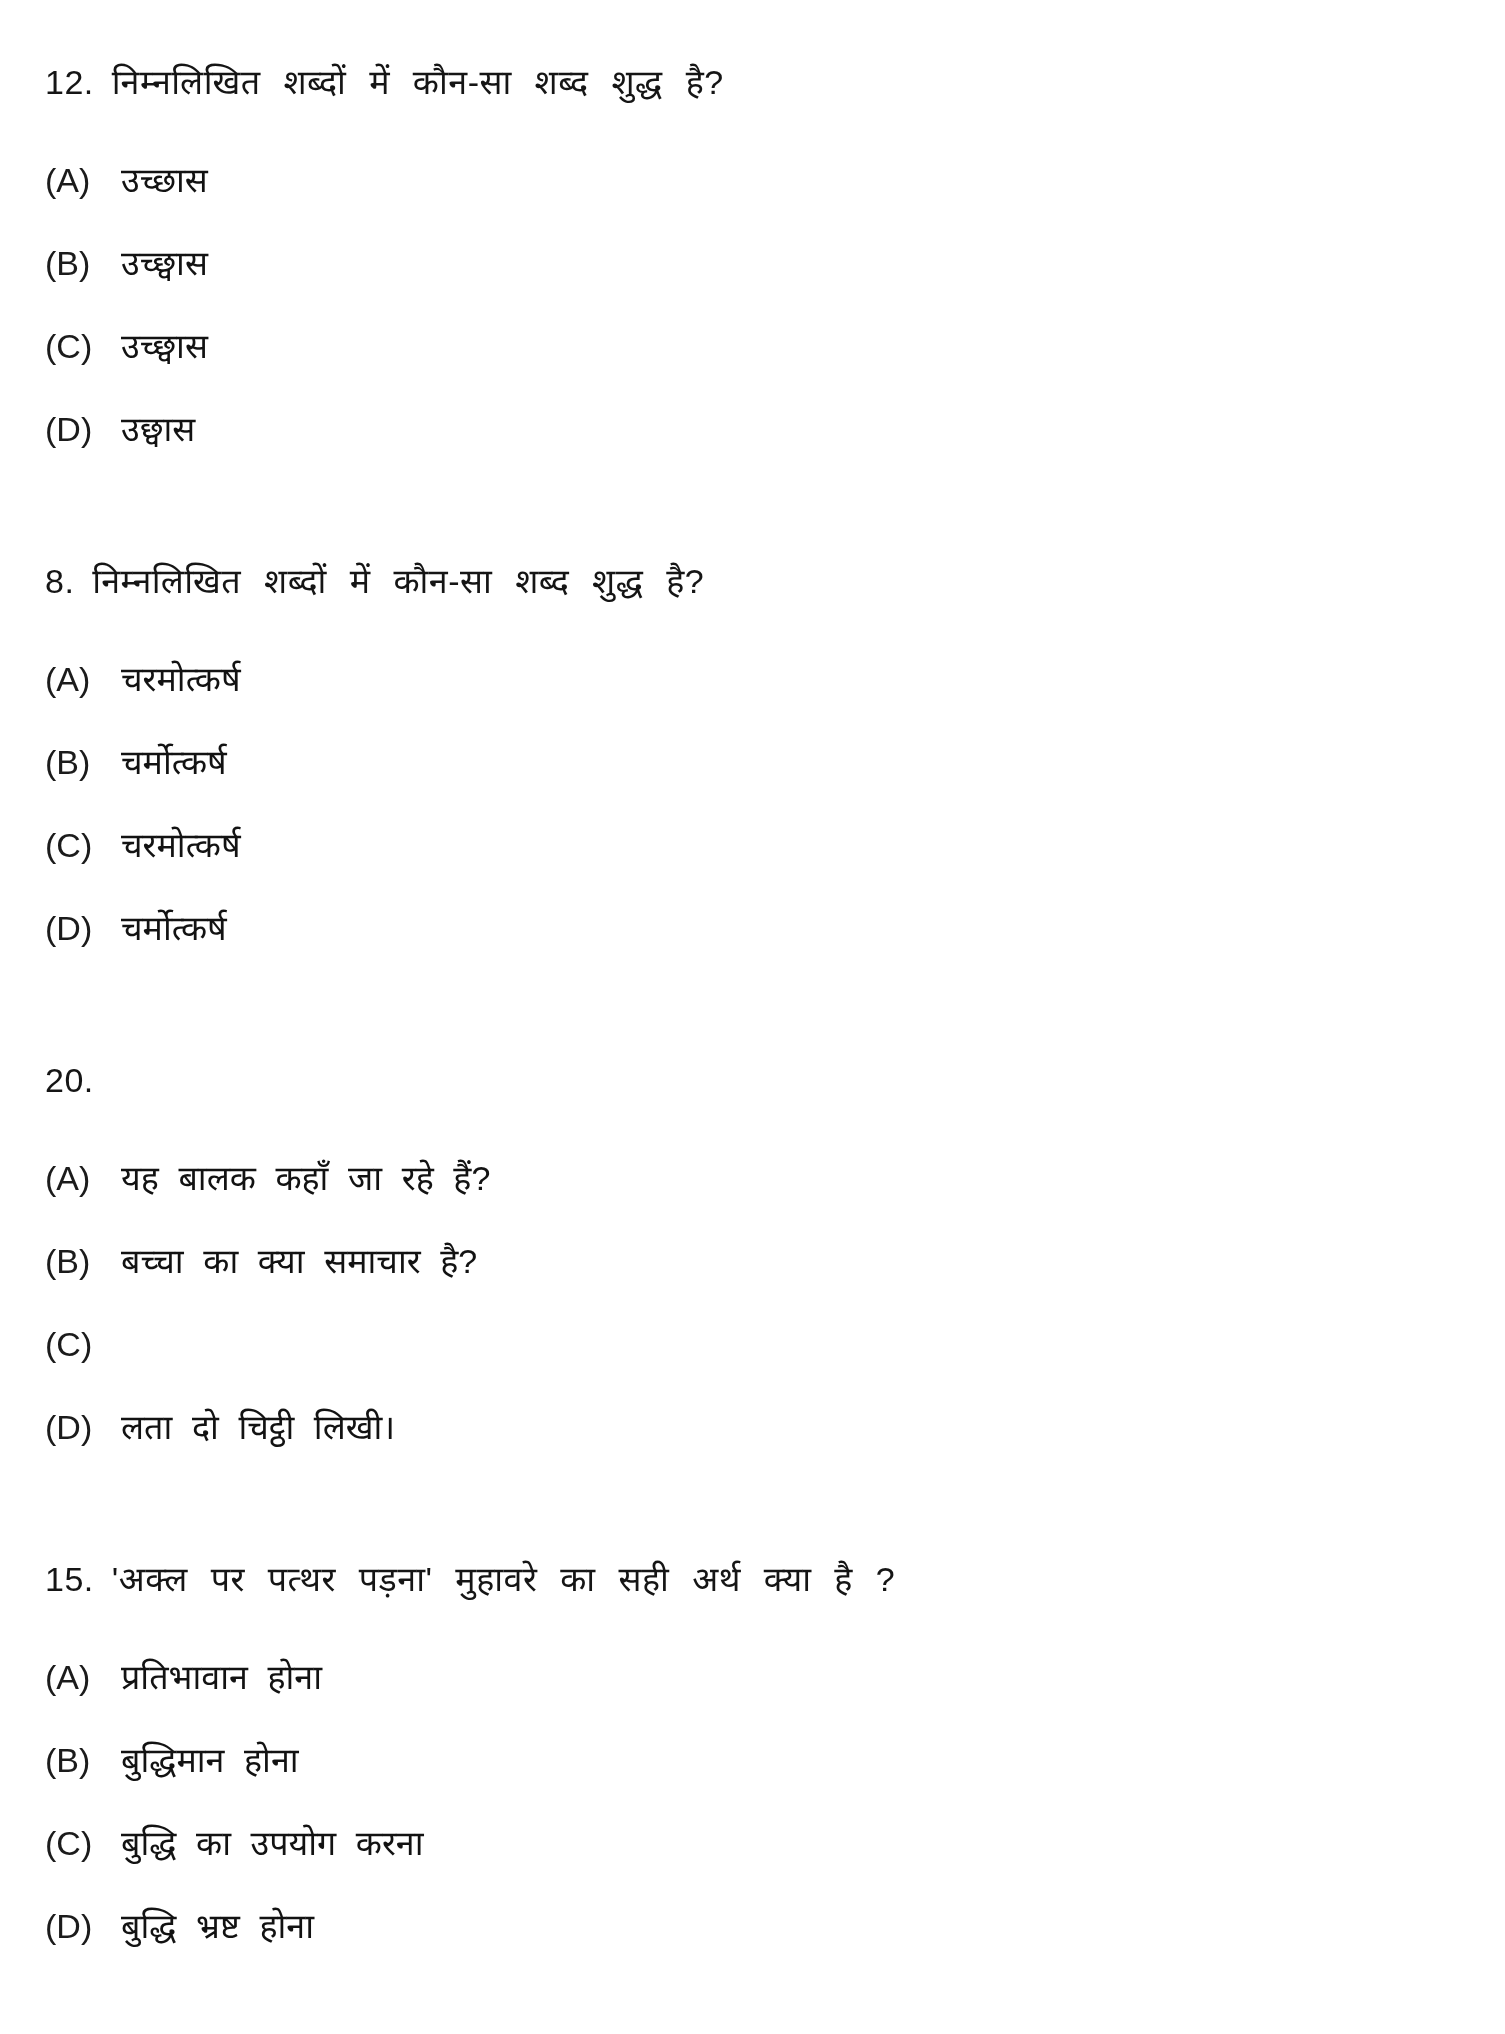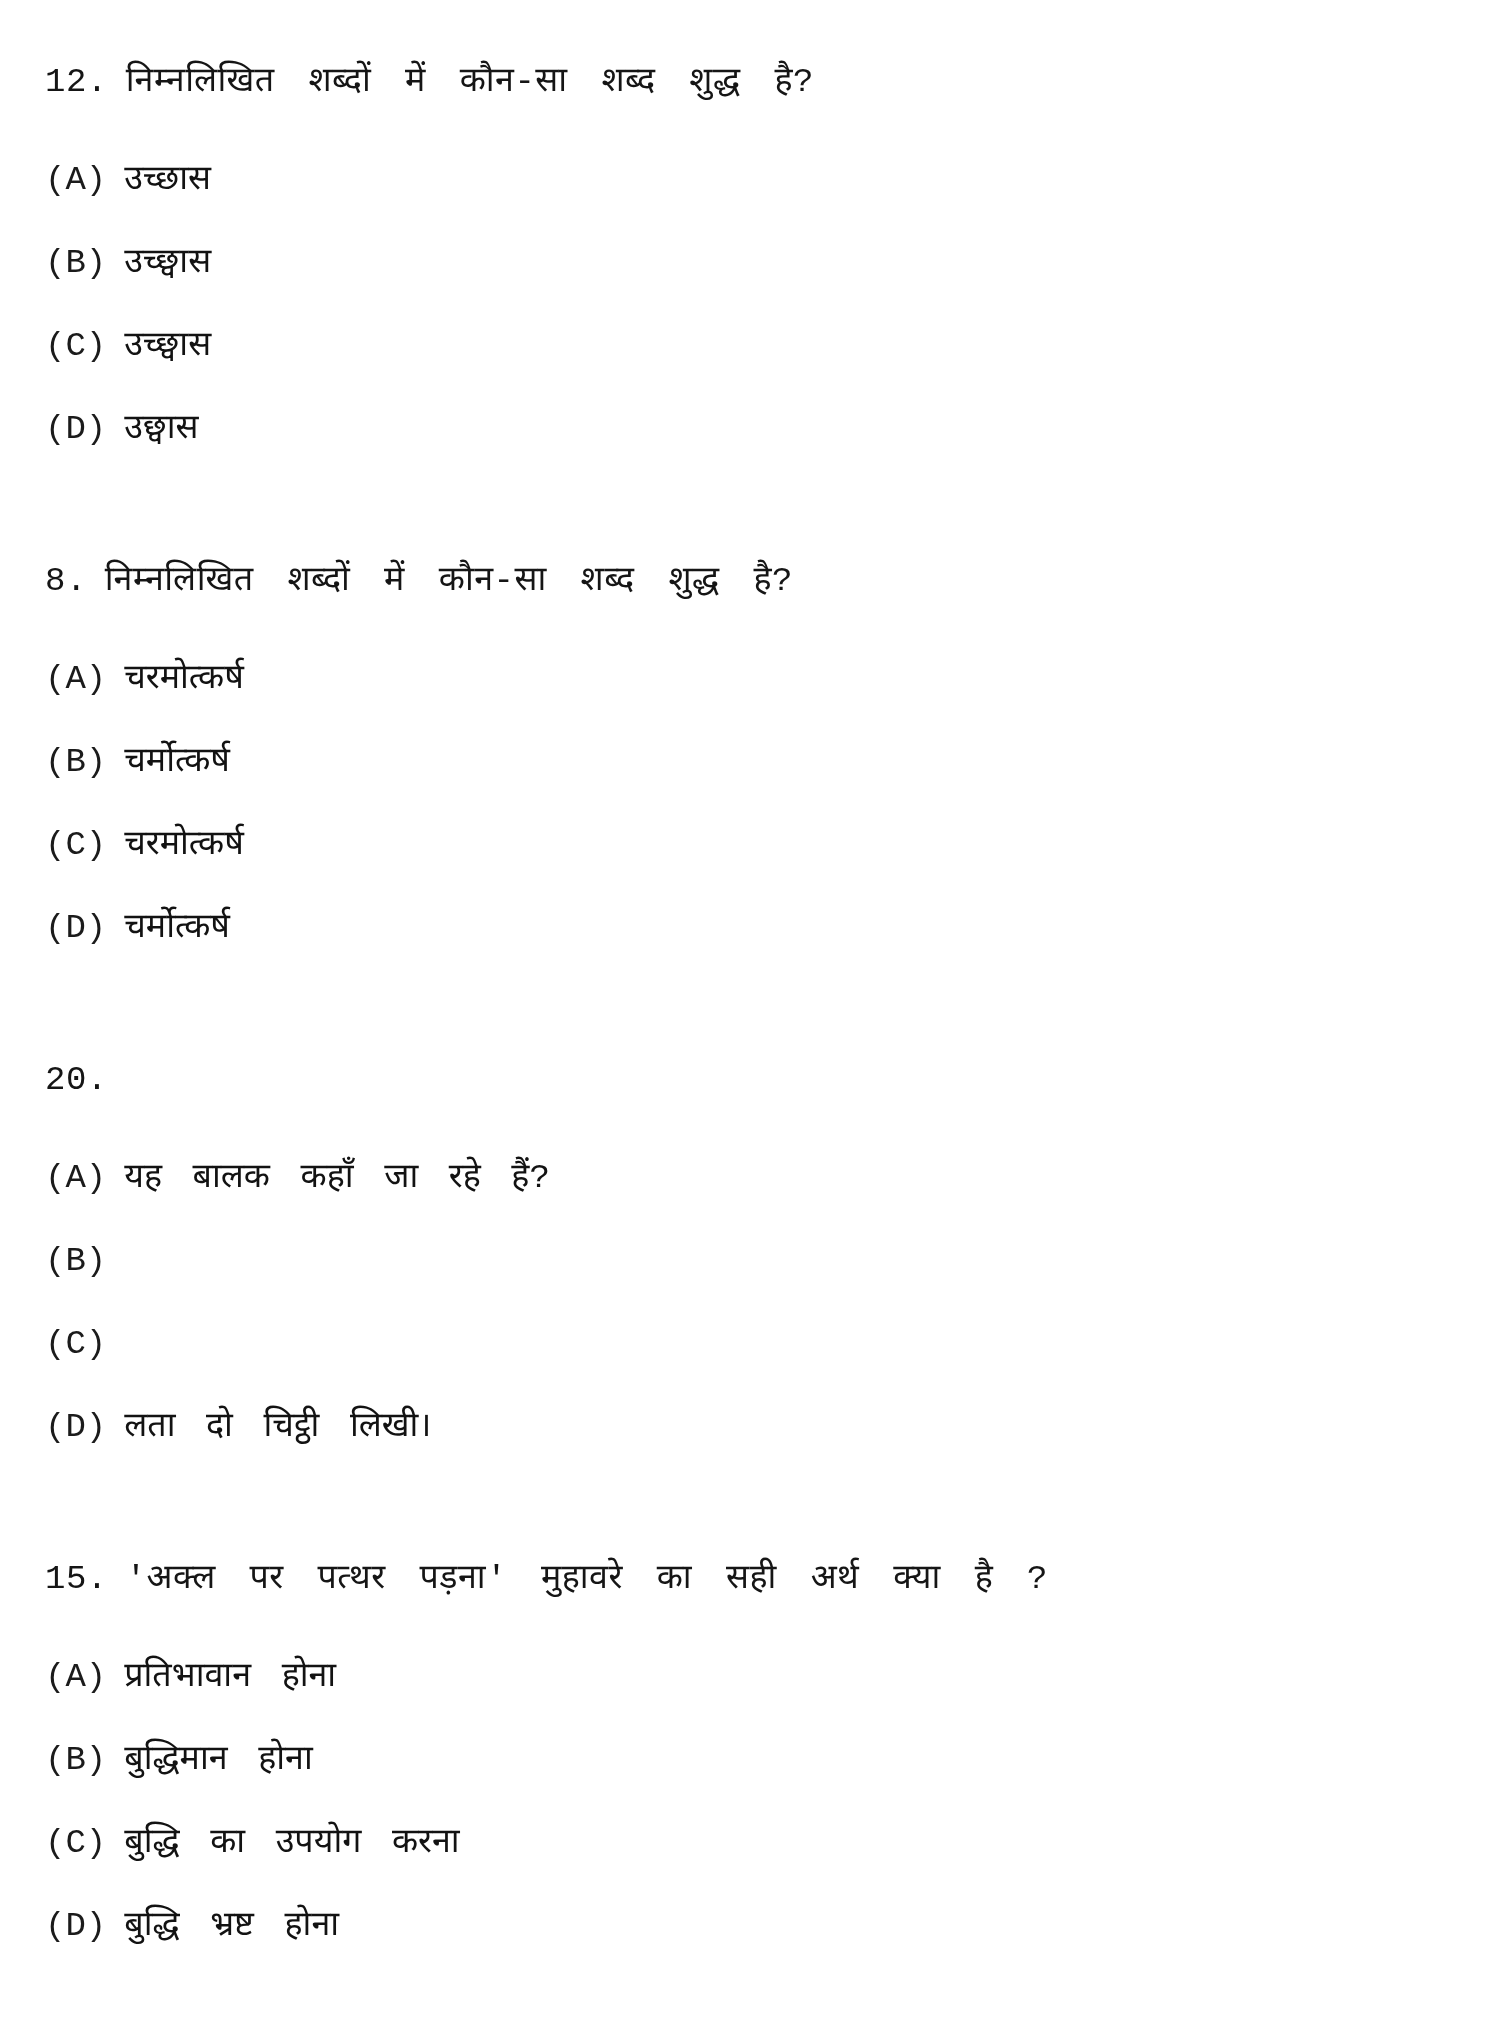--- a/index.html
+++ b/index.html
@@ -9,21 +9,20 @@
     font-family: "Liberation Sans", "DejaVu Sans", sans-serif;
   }
   .page {
     position: relative;
     width: 1505px;
     height: 2034px;
     background: #ffffff;
     color: #151515;
     padding: 62px 60px 26px 45px;
     overflow: hidden;
-    font-family: Liberation Mono, monospace;
   }
   .question {
     margin-bottom: 112px;
   }
   .q-header {
     display: flex;
     align-items: baseline;
     margin-bottom: 58px;
     font-size: 34px;
     line-height: 40px;
@@ -112,20 +111,21 @@
   <div class="question">
     <div class="q-header">
       <span class="q-number">20.</span>
     </div>
     <div class="option">
       <span class="opt-letter">(A)</span>
       <span class="opt-text">यह बालक कहाँ जा रहे हैं?</span>
     </div>
     <div class="option">
       <span class="opt-letter">(B)</span>
+      <span class="opt-text">बच्चा का क्या समाचार है?</span>
     </div>
     <div class="option">
       <span class="opt-letter">(C)</span>
     </div>
     <div class="option">
       <span class="opt-letter">(D)</span>
       <span class="opt-text">लता दो चिट्ठी लिखी।</span>
     </div>
   </div>
 

